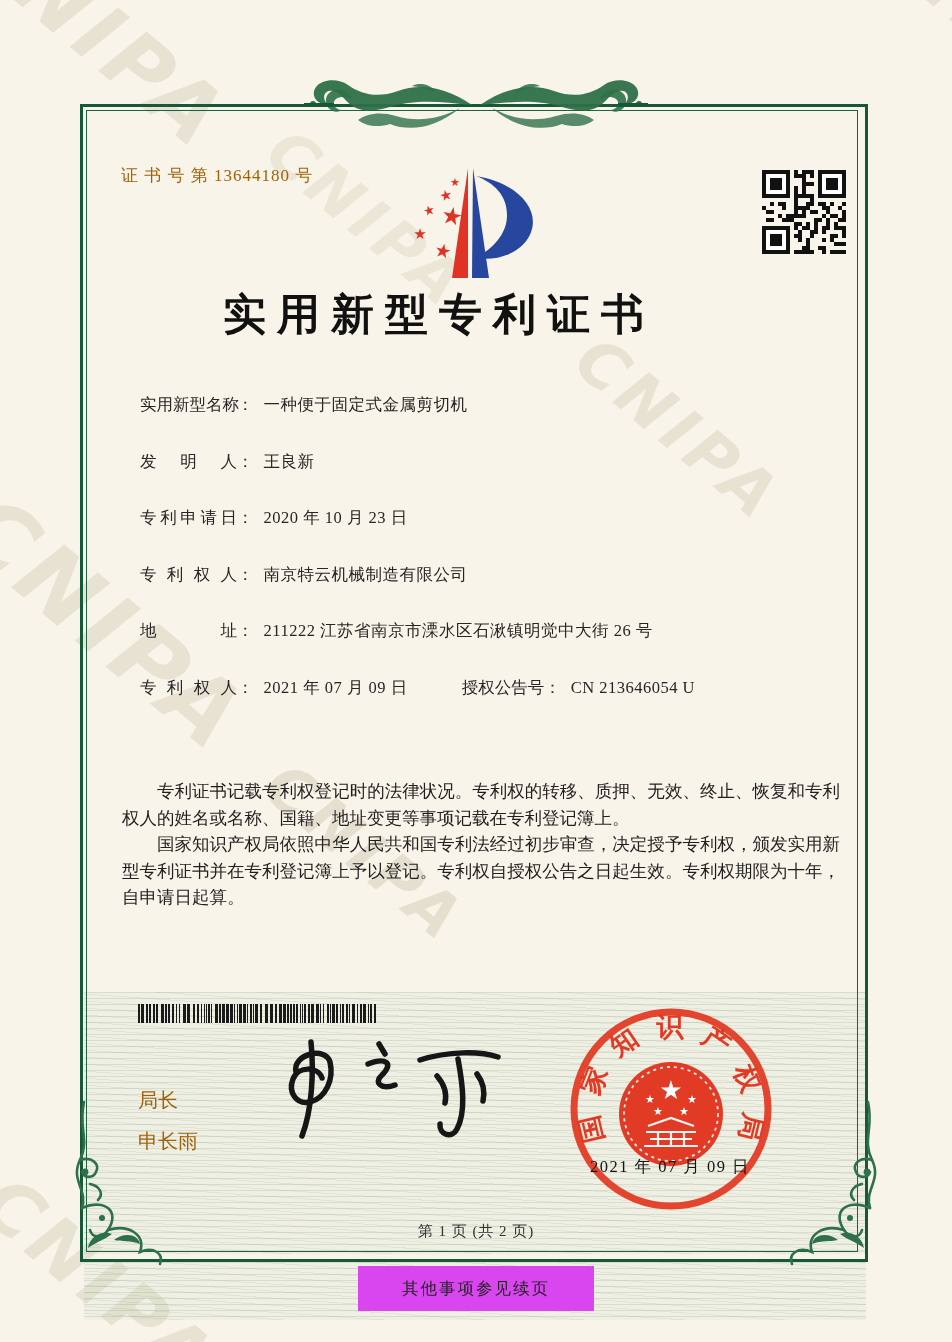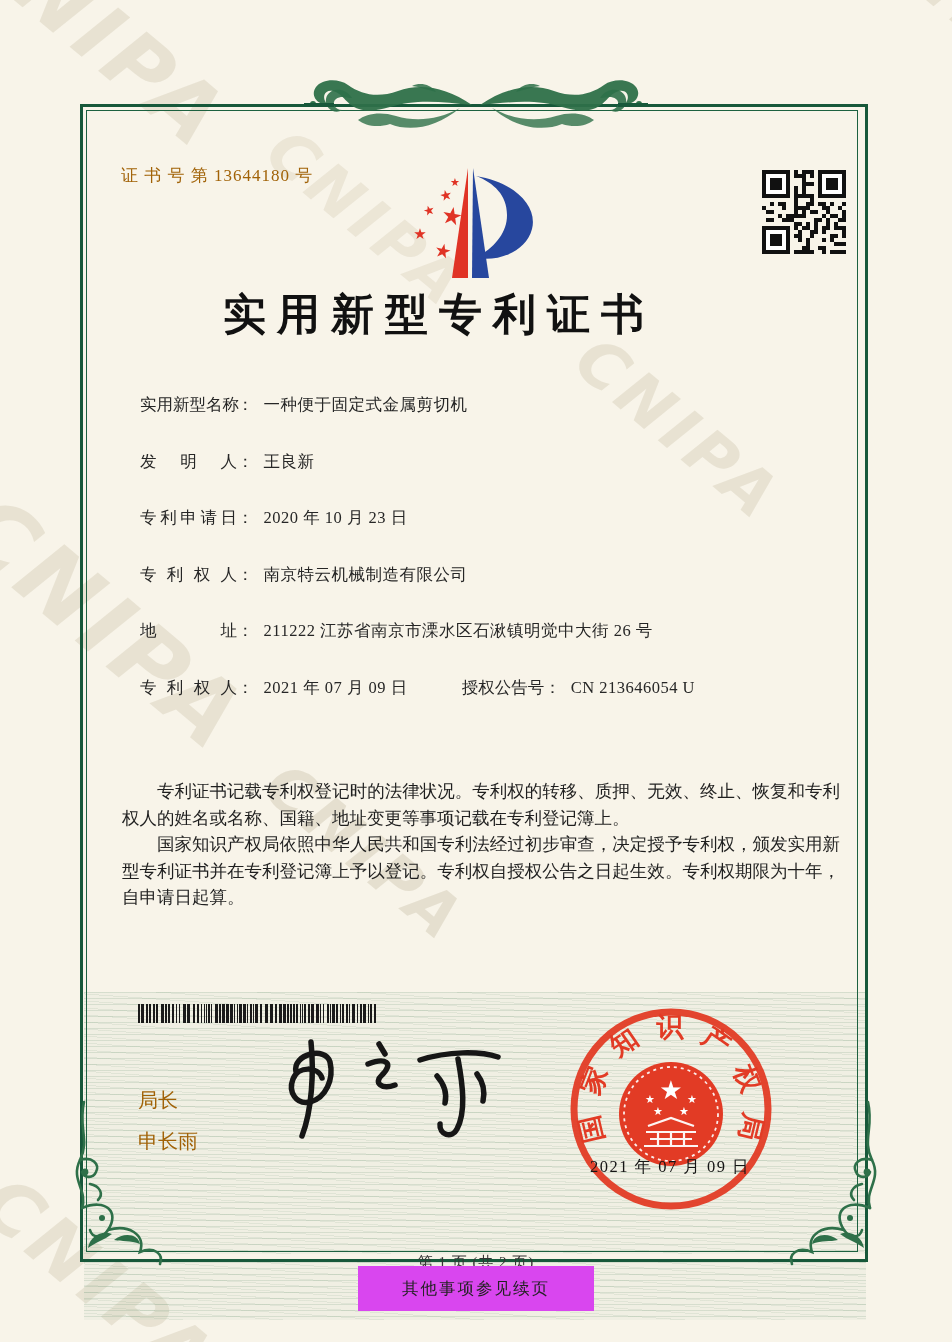--- a/index.html
+++ b/index.html
@@ -52,21 +52,21 @@
   .paras{position:absolute; left:122px; top:778px; width:718px;
          font-size:17.5px; line-height:26.5px; text-align:justify; color:#1f1f1f;}
   .paras p{margin:0; text-indent:2em;}
   
   .barcode{position:absolute; left:138px; top:1004px;}
   .officer{position:absolute; left:138px; top:1080px; font-size:20px; line-height:41px; color:#a16207;}
   .signature{position:absolute; left:252px; top:1032px;}
   .seal{position:absolute; left:564px; top:1002px;}
   .seal-date{position:absolute; left:560px; top:1156px; width:220px; text-align:center;
              font-size:16.5px; letter-spacing:1.5px; color:#151515;}
-  .page-indicator{position:absolute; left:0; width:952px; top:1253px; text-align:center;
+  .page-indicator{position:absolute; left:0; width:952px; top:1222px; text-align:center;
                   font-size:15px; letter-spacing:1px; color:#333;}
   .footer-note{position:absolute; left:358px; top:1266px; width:236px; height:45px;
                background:#d946ef; display:flex; align-items:center; justify-content:center;
                font-size:16.5px; letter-spacing:2px; color:#222;}
 </style>
 </head>
 <body>
 
 <div class="page">
 

